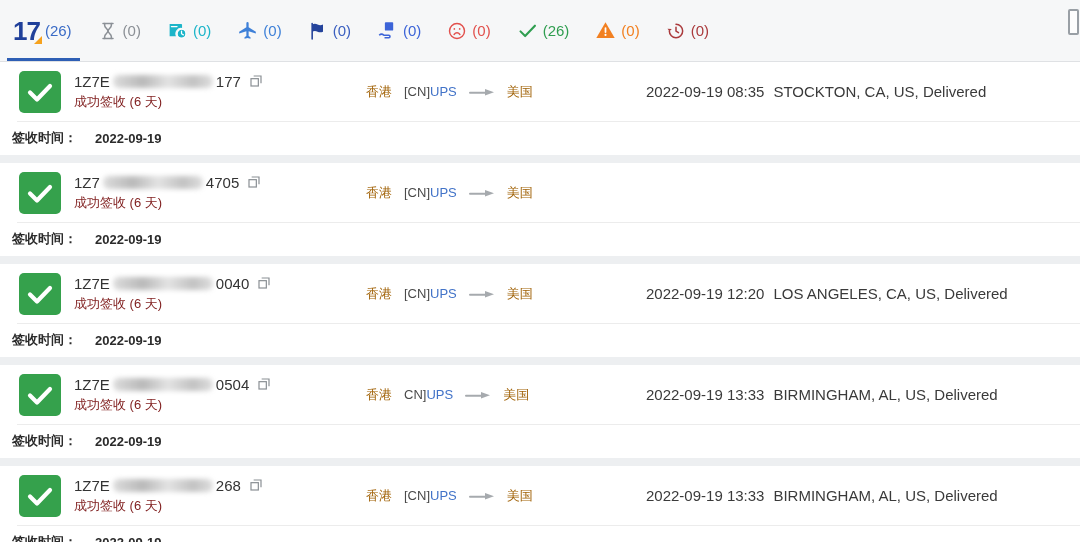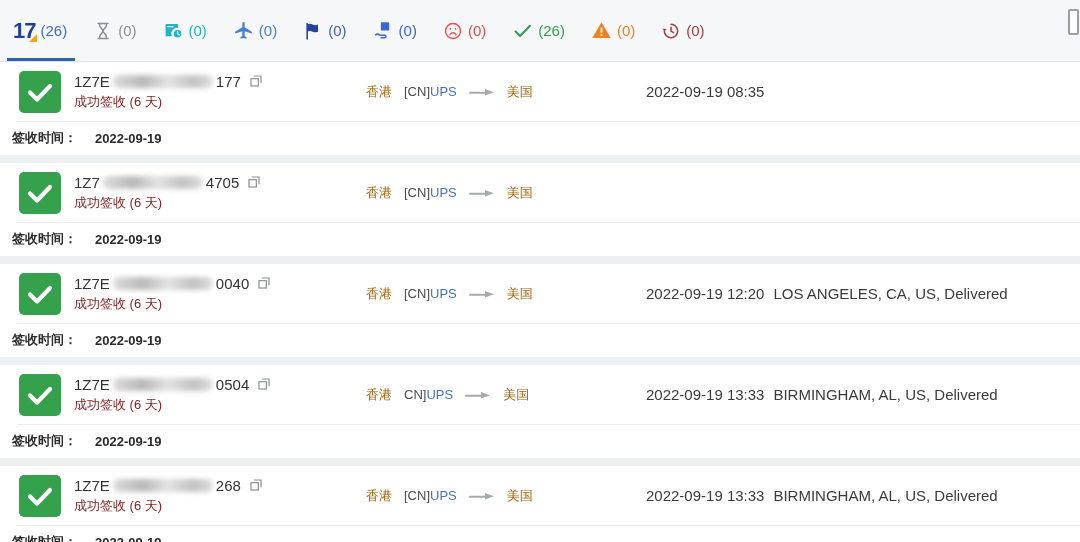--- a/index.html
+++ b/index.html
@@ -19,21 +19,21 @@
     position:relative; cursor:pointer; font-size:15px; white-space:nowrap;
   }
   .tab.active::after {
     content:""; position:absolute; left:-6px; right:-8px; bottom:0;
     height:3px; background:#2e5fb5;
   }
   .tab-icon { display:flex; align-items:center; }
   .tab-icon svg { display:block; }
   .logo17wrap { position:relative; display:inline-block; }
   .logo17 {
-    font-size:22px; font-weight:900; color:#20409a; letter-spacing:-1px;
+    font-size:26px; font-weight:900; color:#20409a; letter-spacing:-1px;
     line-height:1;
   }
   .logo-tri {
     position:absolute; right:-2px; bottom:0; width:0; height:0;
     border-style:solid; border-width:0 0 8px 8px;
     border-color:transparent transparent #f6a21e transparent;
   }
   .scroll-thumb {
     position:absolute; top:9px; right:1px; width:11px; height:26px;
     background:#fdfdfd; border:2px solid #999fa5; border-radius:2px;
@@ -216,20 +216,21 @@
         <span class="route-arrow">
           <svg width="26" height="12" viewBox="0 0 26 12">
               <path d="M1 6.8h16" stroke="#a6aaae" stroke-width="2" stroke-linecap="round"></path>
               <path d="M16 3L25 6.3l-9 3.2z" fill="#a6aaae"></path>
             </svg>
         </span>
         <span class="dest">美国</span>
       </div>
       <div class="event-col">
         <span class="etime">2022-09-19 08:35</span>
+        <span class="edesc">STOCKTON, CA, US, Delivered</span>
       </div>
     </div>
     <div class="card-footer">
       <span class="flabel">签收时间：</span>
       <span class="fdate">2022-09-19</span>
     </div>
   </section>
 
   <section class="card">
     <div class="card-main">

